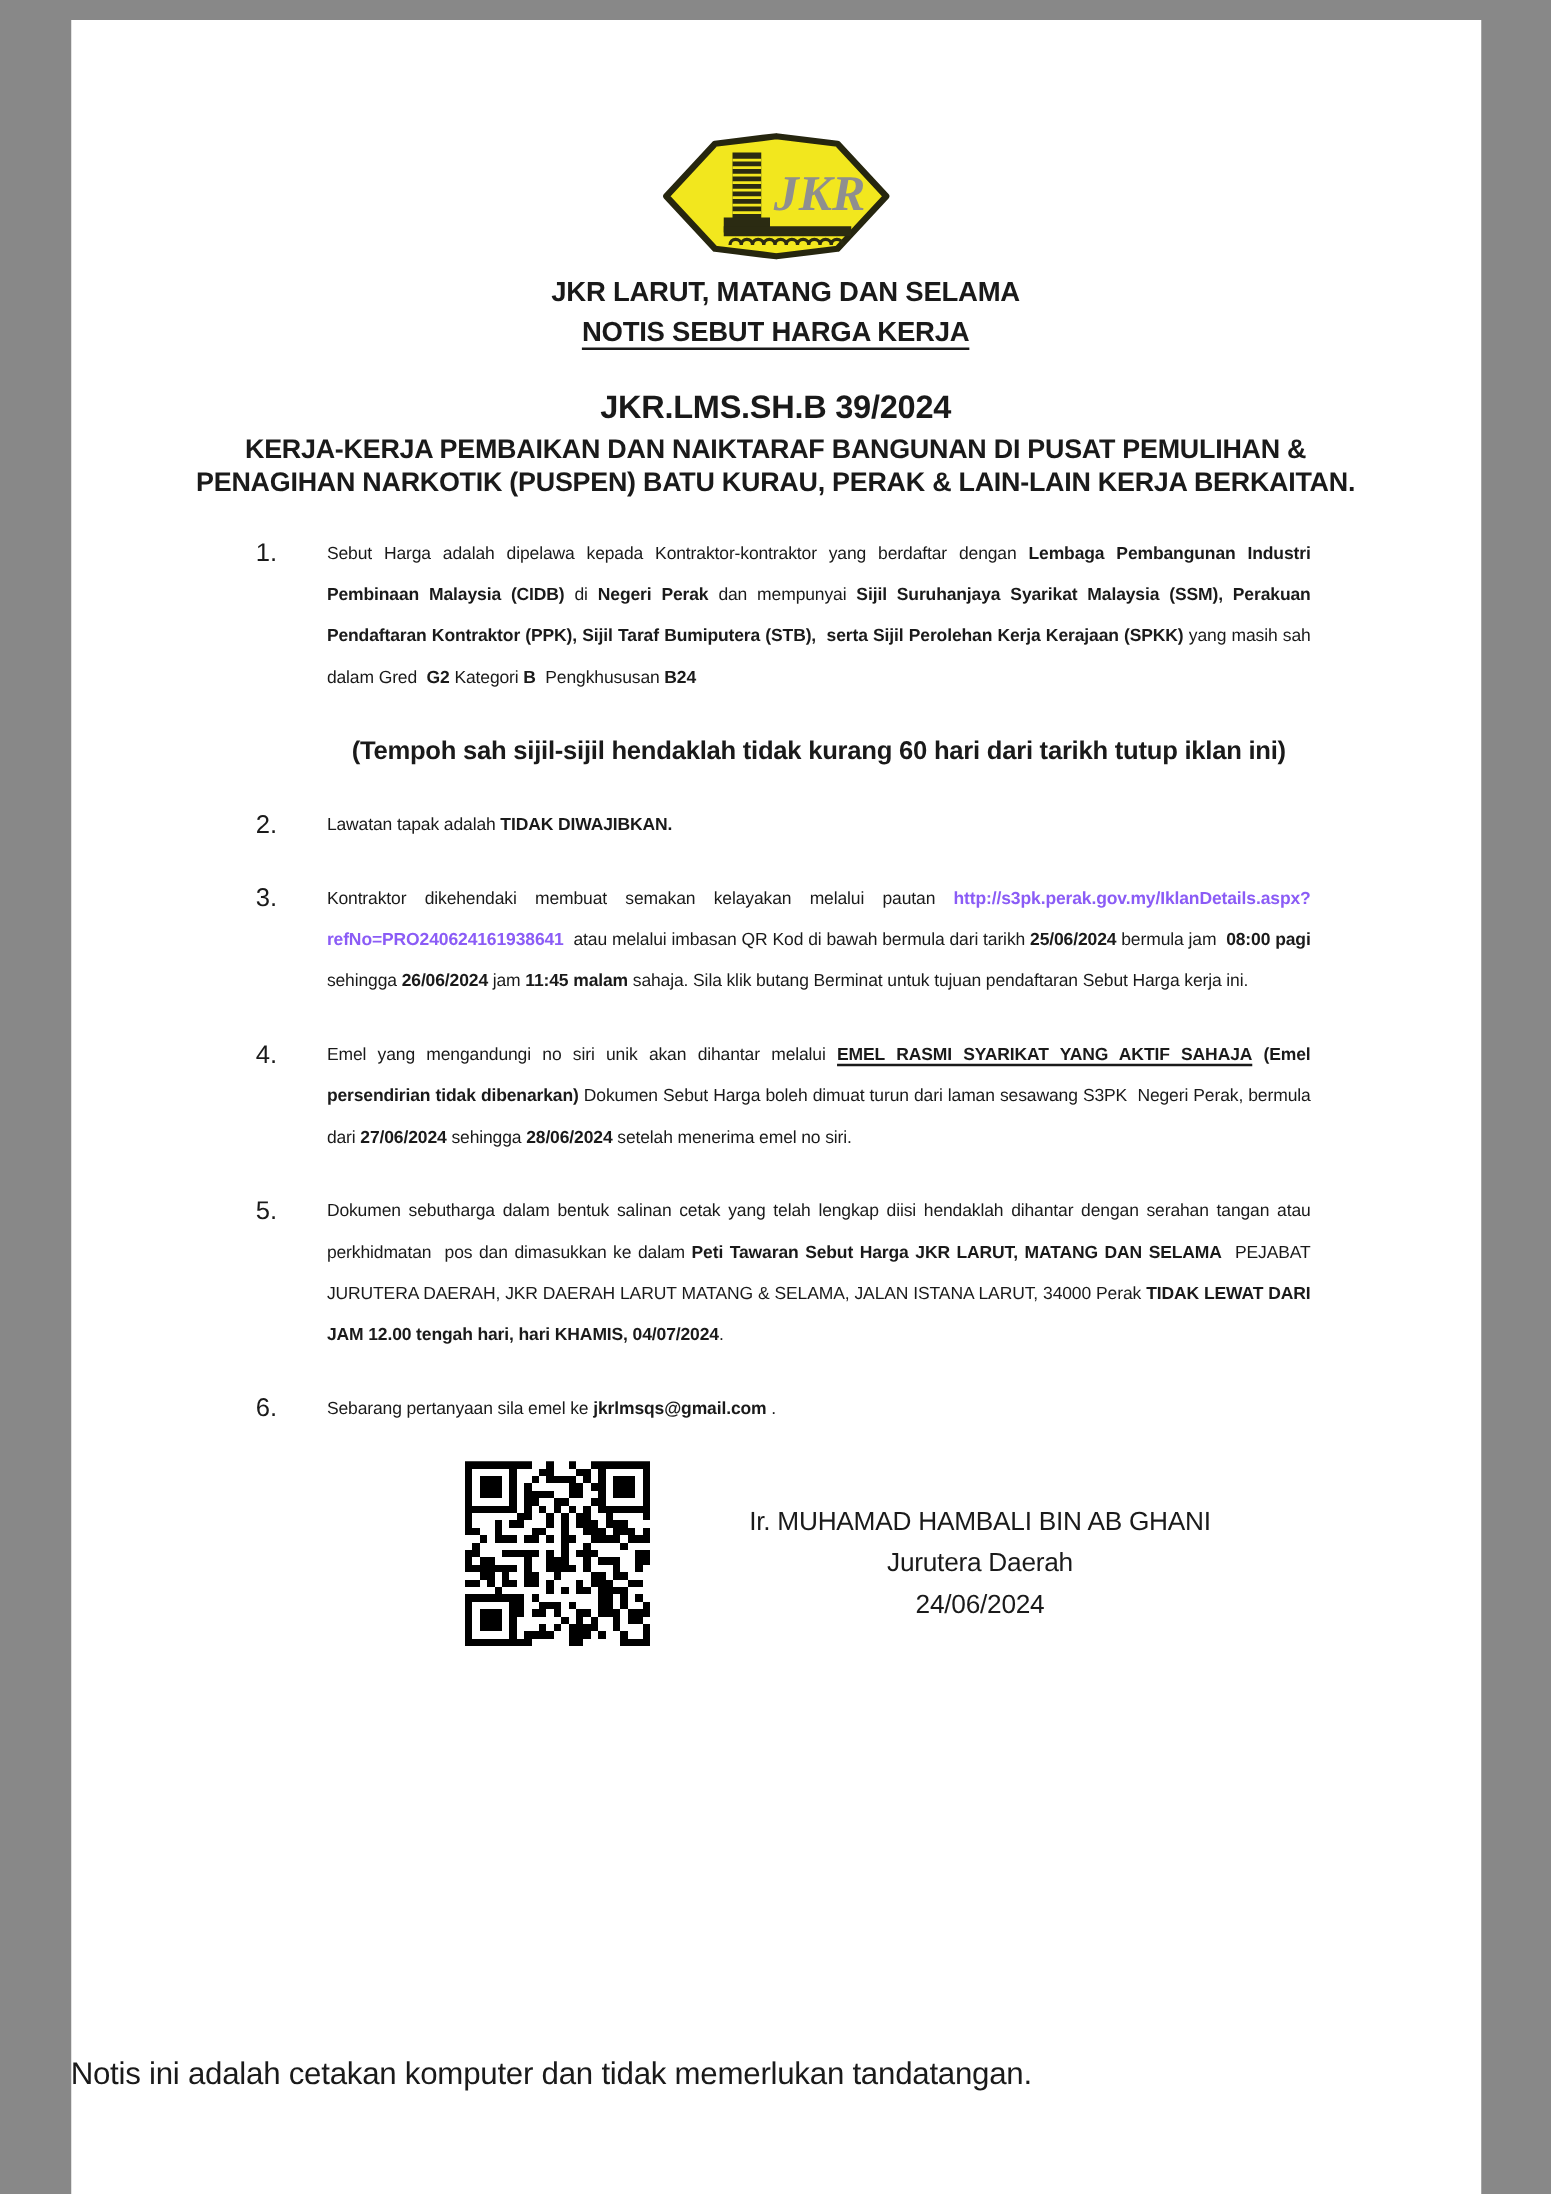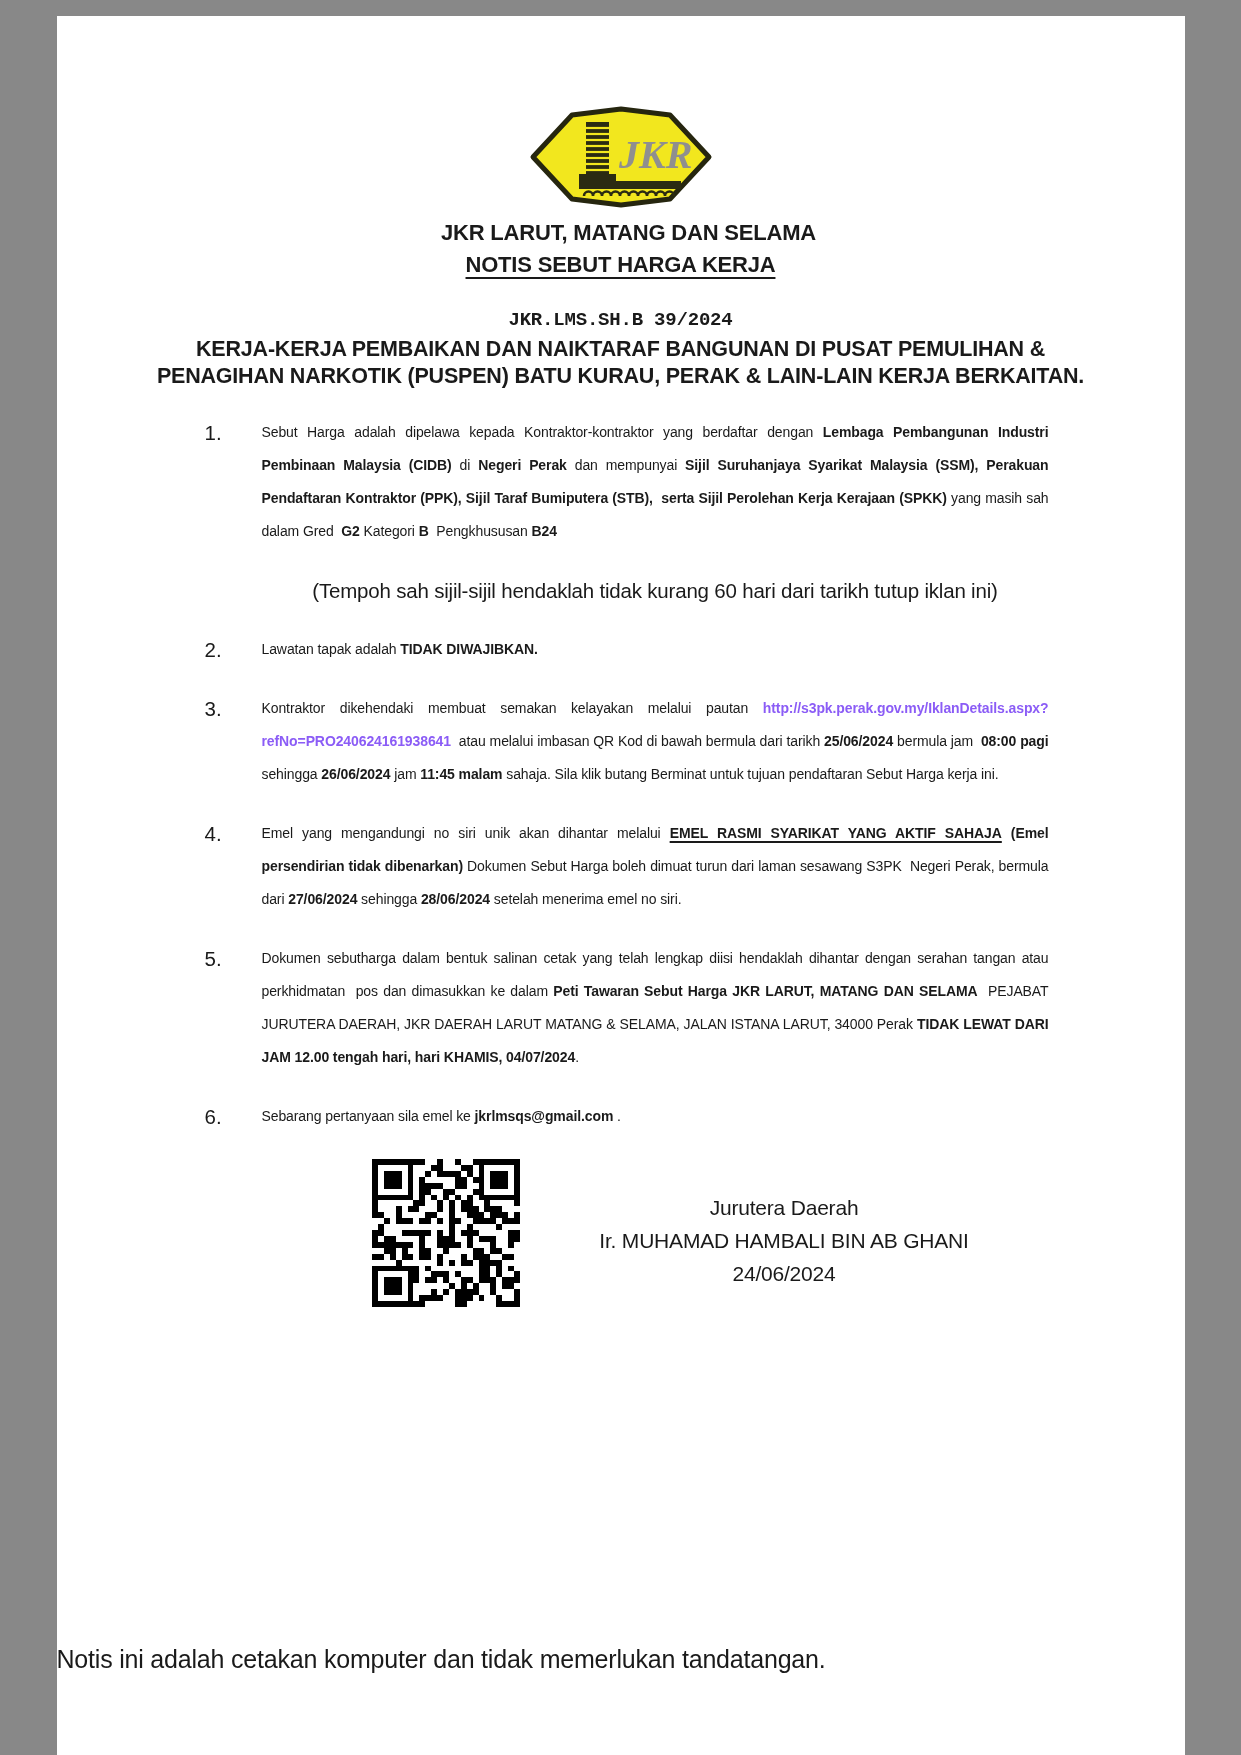--- a/index.html
+++ b/index.html
@@ -7,29 +7,29 @@
     width:1128px; height:1755px; position:relative; margin:16px auto;
     background:#ffffff; font-family:"Liberation Sans",sans-serif; color:#1a1a1a;
     overflow:hidden;
   }
   .header { text-align:center; padding-top:86px; }
   .logo-wrap { display:inline-block; }
   .logo-wrap svg { width:190px; height:110px; display:block; }
   .org-line { font-size:22px; font-weight:bold; margin-top:4px; letter-spacing:-0.2px;padding-left:16px; }
   .doctype-line { font-size:22px; font-weight:bold; margin-top:6px;
     text-decoration:underline; text-decoration-thickness:2px; text-underline-offset:5px; letter-spacing:-0.2px; }
-  .ref-line { font-size:19px; font-weight:bold; margin-top:31px; letter-spacing:-0.2px;font-family:Liberation Mono, monospace; }
+  .ref-line { font-size:26px; font-weight:bold; margin-top:31px; letter-spacing:-0.2px; }
   .title-line { font-size:21.5px; font-weight:bold; line-height:27px; letter-spacing:-0.2px; }
   .title-block { margin-top:5px; }
   .doc-body { margin:26px 136px 0 148px; }
   .item { display:grid; grid-template-columns:57px 1fr; margin-bottom:26px; }
   .item .num { font-size:20.5px; line-height:33px; }
   .item .txt { font-size:14px; line-height:33px; text-align:justify; text-align-last:left; letter-spacing:-0.1px; }
   .validity-note { margin:1px 0 26px 57px; font-size:20.5px; line-height:33px;
-    font-weight:normal; text-align:center; letter-spacing:-0.2px; }
+    font-weight:bold; text-align:center; letter-spacing:-0.2px; }
   .b { font-weight:700; }
   .u { text-decoration:underline; text-underline-offset:3px; text-decoration-thickness:1.5px; }
   .link { color:#8b5cf6; font-weight:700; }
   .sig-row { display:flex; margin:12px 136px 0 148px; align-items:flex-start; }
   .qr-box { width:148px; height:148px; margin-left:167px; flex:0 0 auto; }
   .qr-box svg { width:100%; height:100%; display:block; }
   .sig-block { flex:1; text-align:center; padding-top:32px; font-size:21px; line-height:33px; letter-spacing:-0.2px; }
   .footer-note { position:absolute; left:0; right:16px; top:1629px; text-align:left; font-size:25px; letter-spacing:-0.2px; }
 </style>
 </head>
@@ -426,21 +426,21 @@
           <rect x="8" y="24" width="1" height="1" fill="#000"></rect>
           <rect x="14" y="24" width="1" height="1" fill="#000"></rect>
           <rect x="15" y="24" width="1" height="1" fill="#000"></rect>
           <rect x="21" y="24" width="1" height="1" fill="#000"></rect>
           <rect x="22" y="24" width="1" height="1" fill="#000"></rect>
           <rect x="23" y="24" width="1" height="1" fill="#000"></rect>
           <rect x="24" y="24" width="1" height="1" fill="#000"></rect>
         </svg>
       </div>
     <div class="sig-block">
+      <div>Ir. MUHAMAD HAMBALI BIN AB GHANI</div>
       <div>Jurutera Daerah</div>
-      <div>Ir. MUHAMAD HAMBALI BIN AB GHANI</div>
       <div>24/06/2024</div>
     </div>
   </div>
 
   <div class="footer-note">Notis ini adalah cetakan komputer dan tidak memerlukan tandatangan.</div>
 
 </div>
 
 </body></html>

